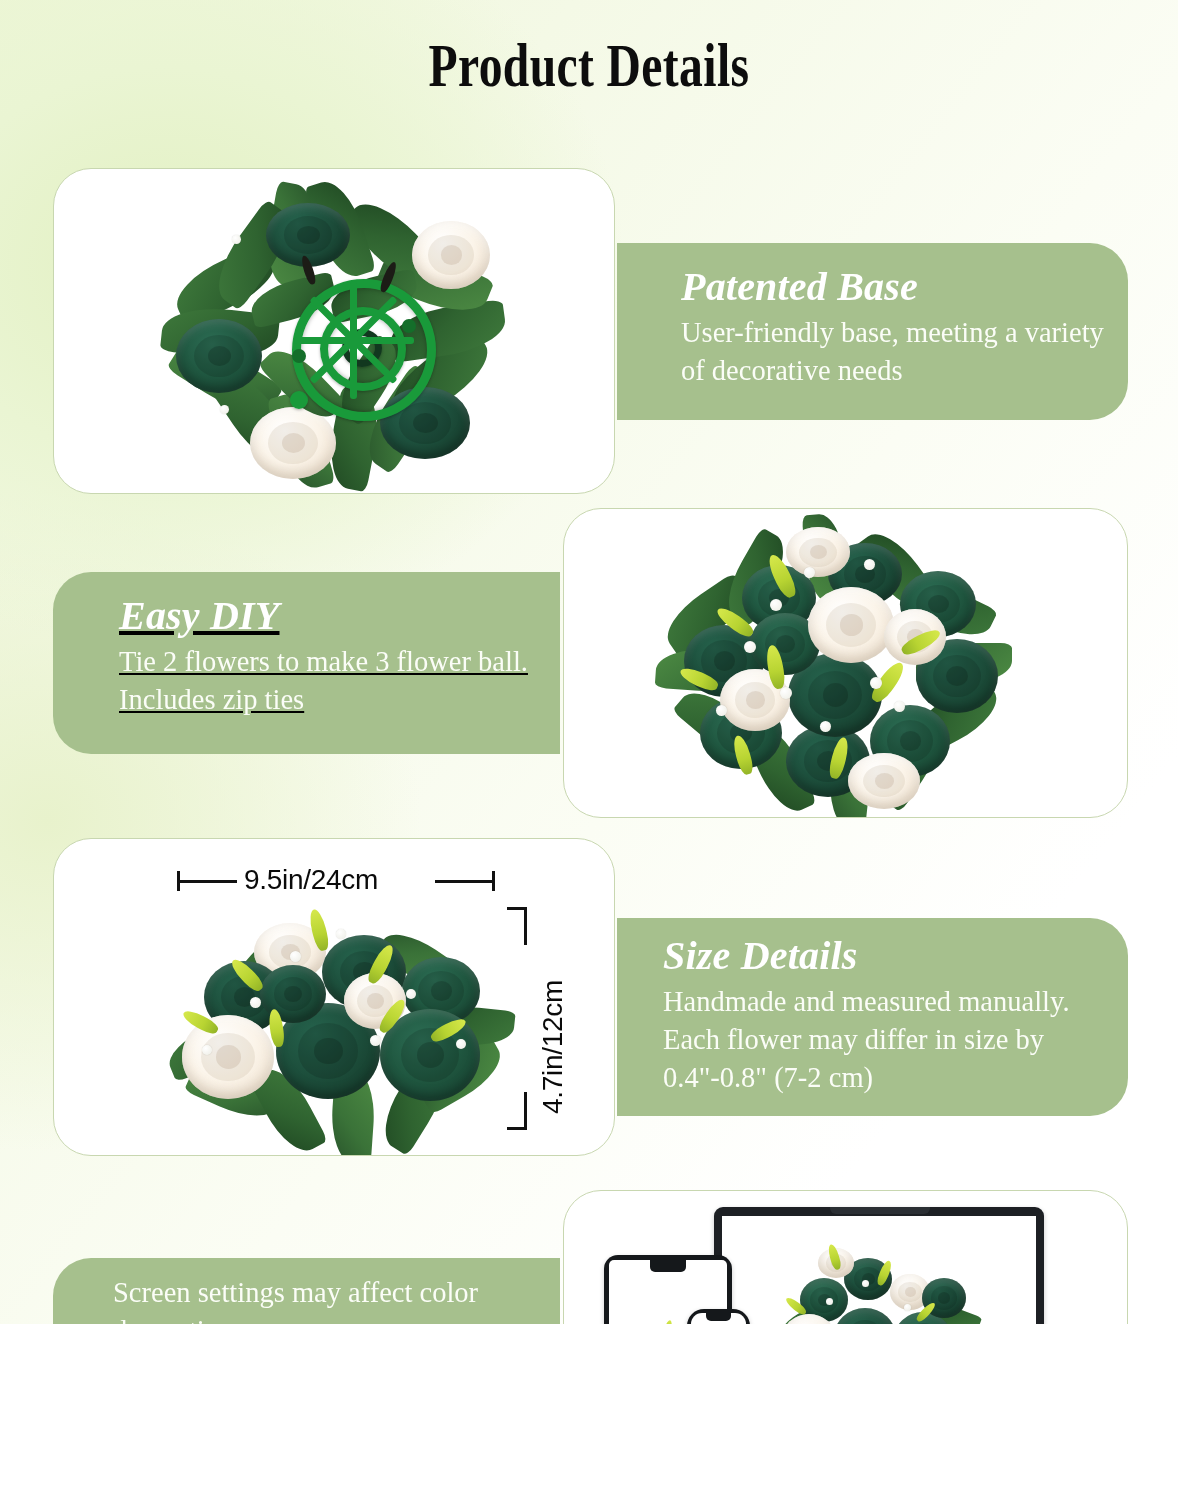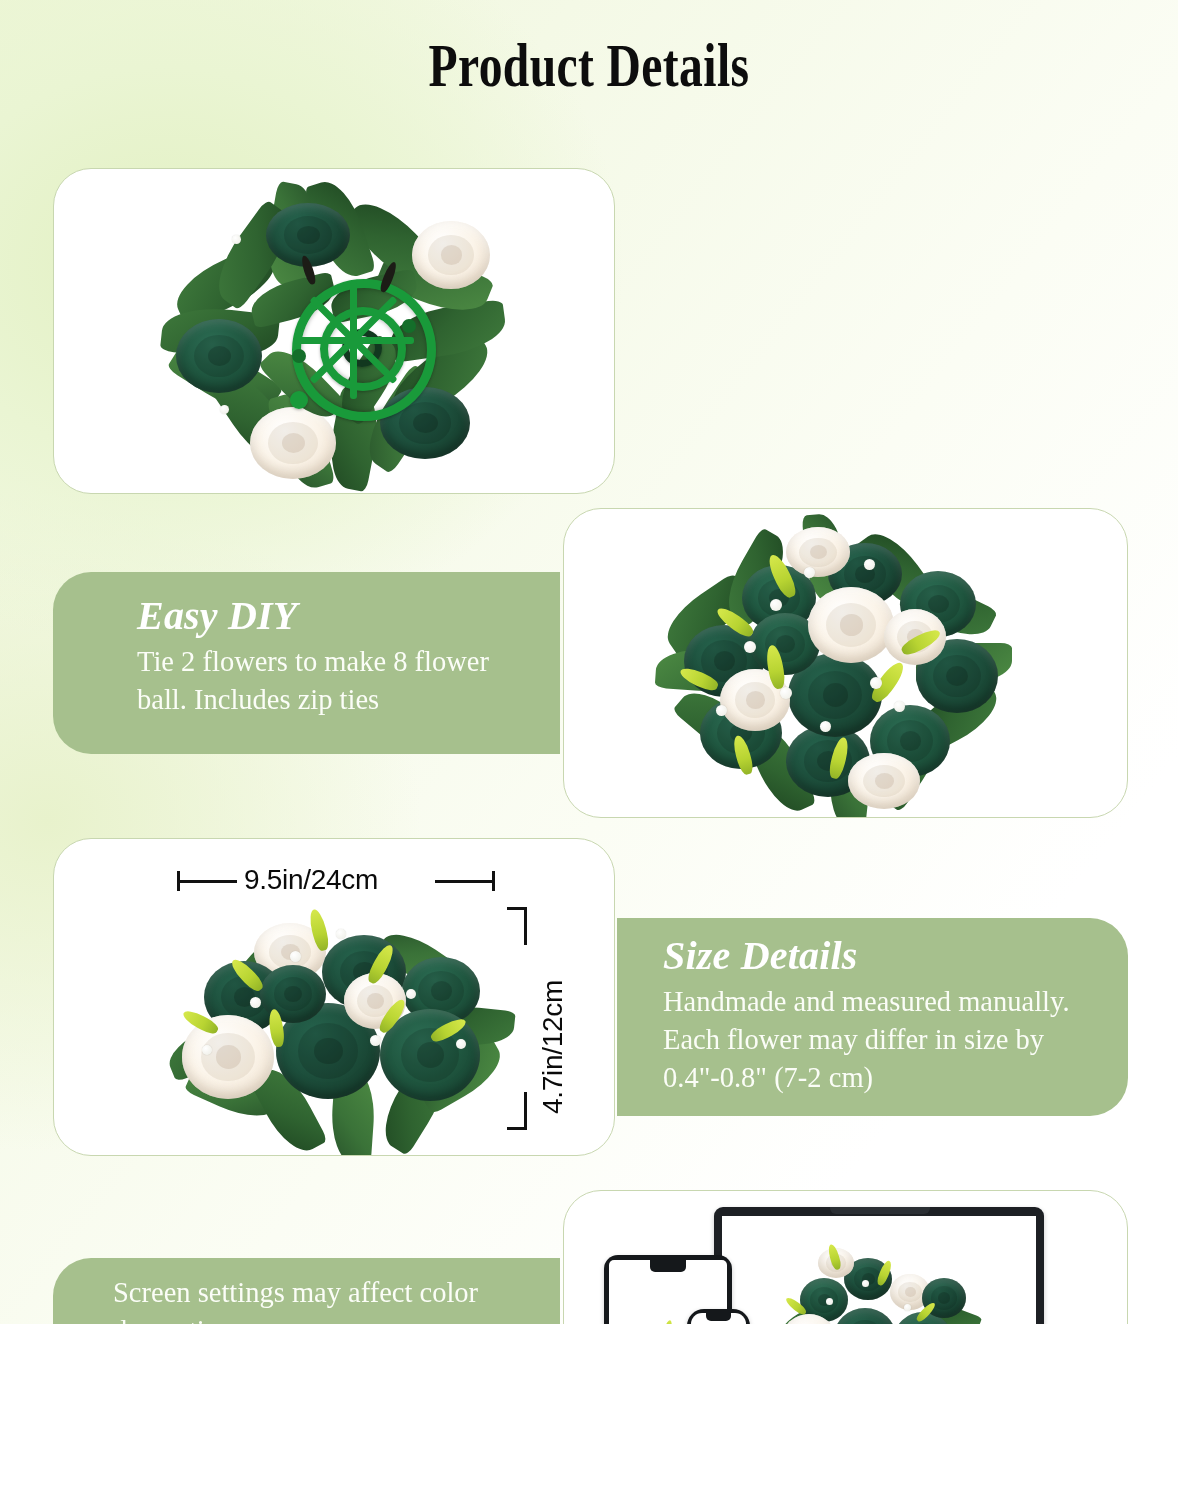--- a/index.html
+++ b/index.html
@@ -294,25 +294,31 @@
       <div class="nub" style="left:348px; top:150px; width:14px; height:14px;"></div>
       <div class="nub" style="left:238px; top:180px; width:14px; height:14px;"></div>
 
       <div class="sprig" style="left:250px; top:86px; width:9px; height:30px; background:#1c1c16; transform:rotate(-18deg);"></div>
       <div class="sprig" style="left:330px; top:92px; width:9px; height:32px; background:#1c1c16; transform:rotate(22deg);"></div>
       <div class="bud" style="left:178px; top:66px; width:9px; height:9px;"></div>
       <div class="bud" style="left:166px; top:236px; width:9px; height:9px;"></div>
     </div>
   </div>
 
+  <div class="info-panel panel-right" style="left:617px; top:243px; width:511px; height:177px;">
+    <div class="panel-inner" style="left:64px; top:22px; right:22px;">
+      <div class="panel-heading">Patented Base</div>
+      <div class="panel-body">User-friendly base, meeting a variety of decorative needs</div>
+    </div>
+  </div>
 
   <div class="info-panel panel-left" style="left:53px; top:572px; width:507px; height:182px;">
-    <div class="panel-inner" style="left:84px; top:22px; right:18px;">
+    <div class="panel-inner" style="left:66px; top:22px; right:18px;text-decoration:underline;">
       <div class="panel-heading">Easy DIY</div>
-      <div class="panel-body">Tie 2 flowers to make 8 flower ball. Includes zip ties</div>
+      <div class="panel-body">Tie 2 flowers to make 3 flower ball. Includes zip ties</div>
     </div>
   </div>
 
   <div class="photo-card" style="left:563px; top:508px; width:565px; height:310px;">
     <div class="art" style="left:0; top:0; width:565px; height:310px;">
 
       <div class="leaf" style="left:96px;  top:86px;  width:92px; height:40px; transform:rotate(-34deg);"></div>
       <div class="leaf leaf-lt" style="left:92px;  top:140px; width:96px; height:42px; transform:rotate(4deg);"></div>
       <div class="leaf" style="left:110px; top:196px; width:92px; height:40px; transform:rotate(40deg);"></div>
       <div class="leaf" style="left:170px; top:240px; width:92px; height:40px; transform:rotate(66deg);"></div>

